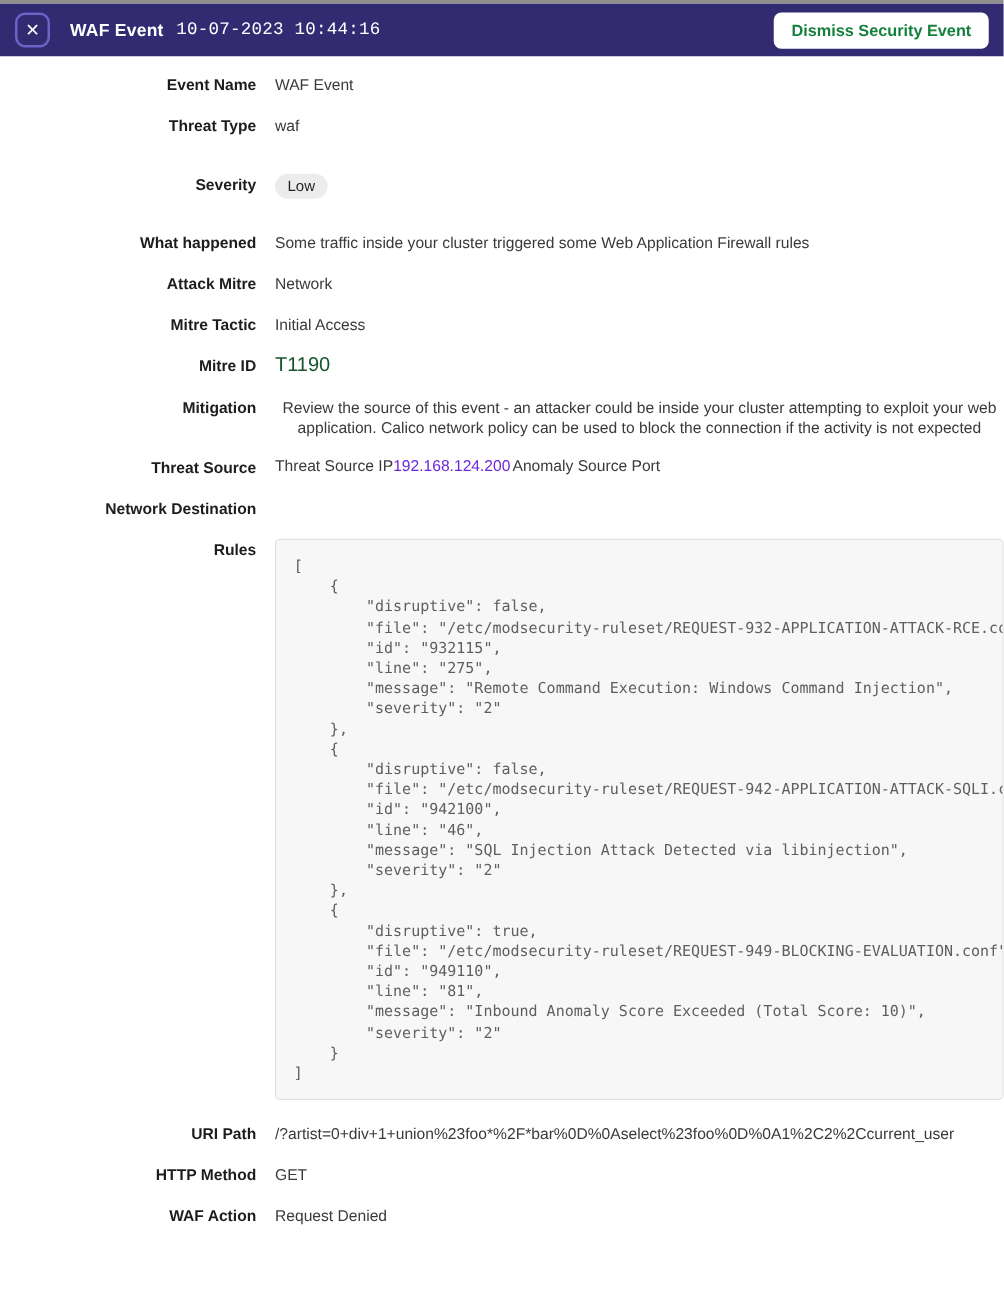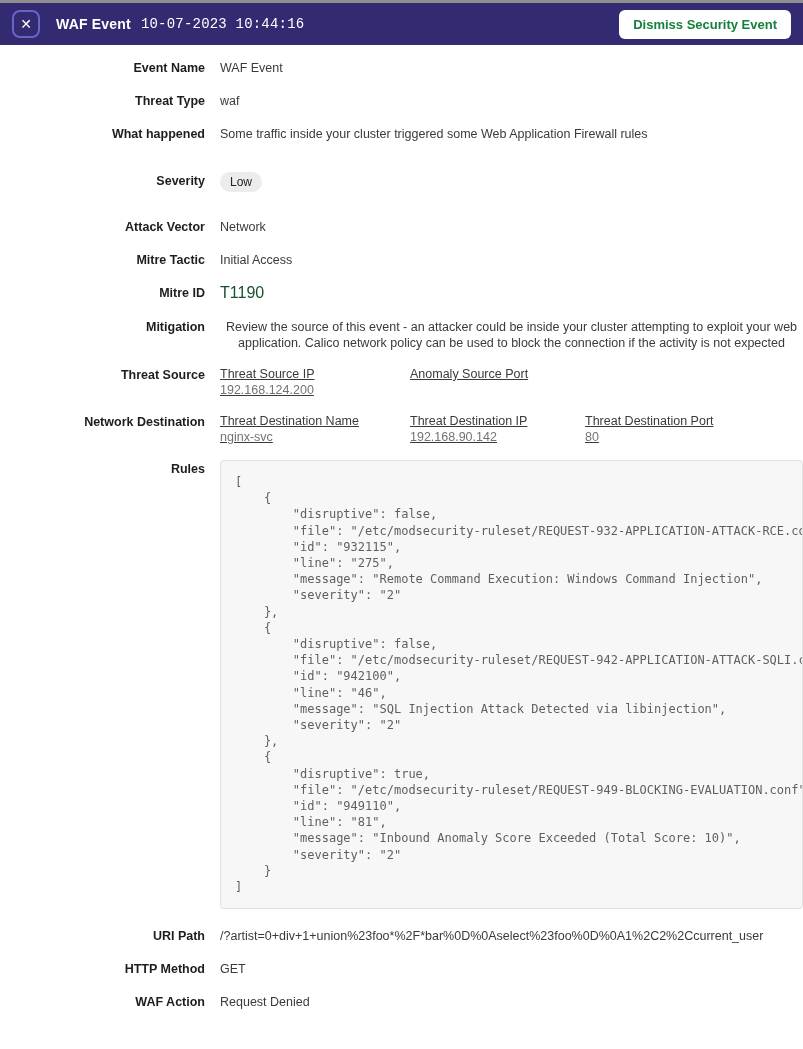--- a/index.html
+++ b/index.html
@@ -102,25 +102,25 @@
     font-size: 12px;
     line-height: 16px;
   }
   .link {
     color: #14532d;
     text-decoration: none;
     font-size: 16px;
     line-height: 18px;
   }
   .subcols { display: flex; }
-  .subcol { display: flex; flex-direction: column; text-decoration: underline; }
+  .subcol { display: flex; flex-direction: row; }
   .subcol-1 { width: 190px; }
   .subcol-2 { width: 175px; }
   .subcol-label { font-size: 12.5px; line-height: 16px; color: #3a3a3a; }
-  .subcol-value { font-size: 12.5px; line-height: 16px; color: #737373; }
+  .subcol-value { font-size: 12.5px; line-height: 16px; color: #6d28d9; }
   .rules-row { margin-bottom: 18px; }
   .code-block {
     margin-left: 15px;
     flex: 1 1 auto;
     background: #f7f7f7;
     border: 1px solid #e1e1e1;
     border-radius: 4px;
     padding: 13px 14px;
     overflow: hidden;
   }
@@ -152,34 +152,34 @@
   <div class="row">
     <div class="label">Event Name</div>
     <div class="value">WAF Event</div>
   </div>
 
   <div class="row">
     <div class="label">Threat Type</div>
     <div class="value">waf</div>
   </div>
 
-  <div class="row">
-    <div class="label">What happened</div>
-    <div class="value">Some traffic inside your cluster triggered some Web Application Firewall rules</div>
-  </div>
-
   <div class="row row-severity">
     <div class="label">Severity</div>
     <div class="value">
       <span class="severity-badge">Low</span>
     </div>
   </div>
 
   <div class="row">
-    <div class="label">Attack Vector</div>
+    <div class="label">What happened</div>
+    <div class="value">Some traffic inside your cluster triggered some Web Application Firewall rules</div>
+  </div>
+
+  <div class="row">
+    <div class="label">Attack Mitre</div>
     <div class="value">Network</div>
   </div>
 
   <div class="row">
     <div class="label">Mitre Tactic</div>
     <div class="value">Initial Access</div>
   </div>
 
   <div class="row">
     <div class="label">Mitre ID</div>
@@ -202,34 +202,20 @@
       </div>
       <div class="subcol subcol-2">
         <span class="subcol-label">Anomaly Source Port</span>
         <span class="subcol-value"></span>
       </div>
     </div>
   </div>
 
   <div class="row">
     <div class="label">Network Destination</div>
-    <div class="value subcols">
-      <div class="subcol subcol-1">
-        <span class="subcol-label">Threat Destination Name</span>
-        <span class="subcol-value">nginx-svc</span>
-      </div>
-      <div class="subcol subcol-2">
-        <span class="subcol-label">Threat Destination IP</span>
-        <span class="subcol-value">192.168.90.142</span>
-      </div>
-      <div class="subcol">
-        <span class="subcol-label">Threat Destination Port</span>
-        <span class="subcol-value">80</span>
-      </div>
-    </div>
   </div>
 
   <div class="row rules-row">
     <div class="label">Rules</div>
     <div class="code-block">
       <pre>[
     {
         "disruptive": false,
         "file": "/etc/modsecurity-ruleset/REQUEST-932-APPLICATION-ATTACK-RCE.conf",
         "id": "932115",

